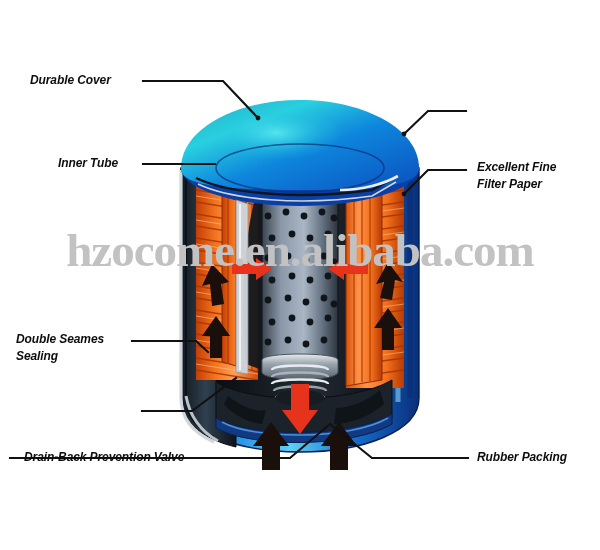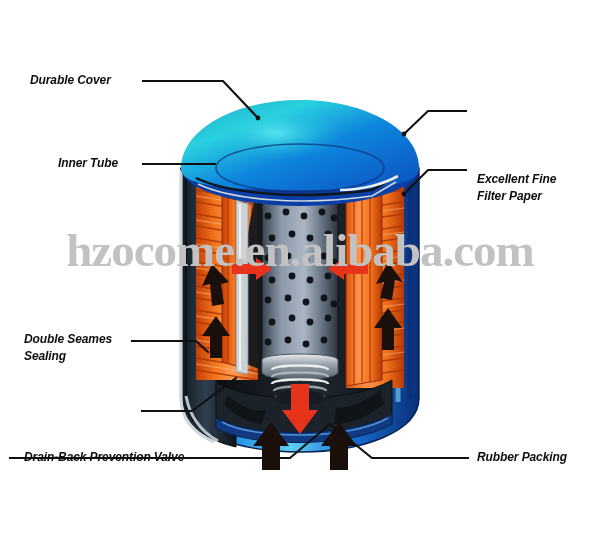--- a/index.html
+++ b/index.html
@@ -342,24 +342,24 @@
       <circle cx="404" cy="134" r="2.4"></circle>
       <circle cx="404" cy="194" r="2.4"></circle>
     </g>
   </svg>
 
   <div class="label" style="left:30px;  top:72px;">Durable Cover</div>
 
   <div class="label" style="left:58px;  top:155px;text-align:right;">Inner Tube</div>
 
 
-  <div class="label r" style="left:477px; top:159px;margin-top:12px;">Excellent Fine
+  <div class="label r" style="left:477px; top:159px;">Excellent Fine
 Filter Paper</div>
 
-  <div class="label" style="left:24px;  top:331px;">Double Seames
+  <div class="label" style="left:16px;  top:331px;">Double Seames
 Sealing</div>
 
 
   <div class="label" style="left:24px;  top:449px;">Drain-Back Prevention Valve</div>
 
   <div class="label r" style="left:477px; top:449px;">Rubber Packing</div>
 
 </div>
 
 </body></html>

